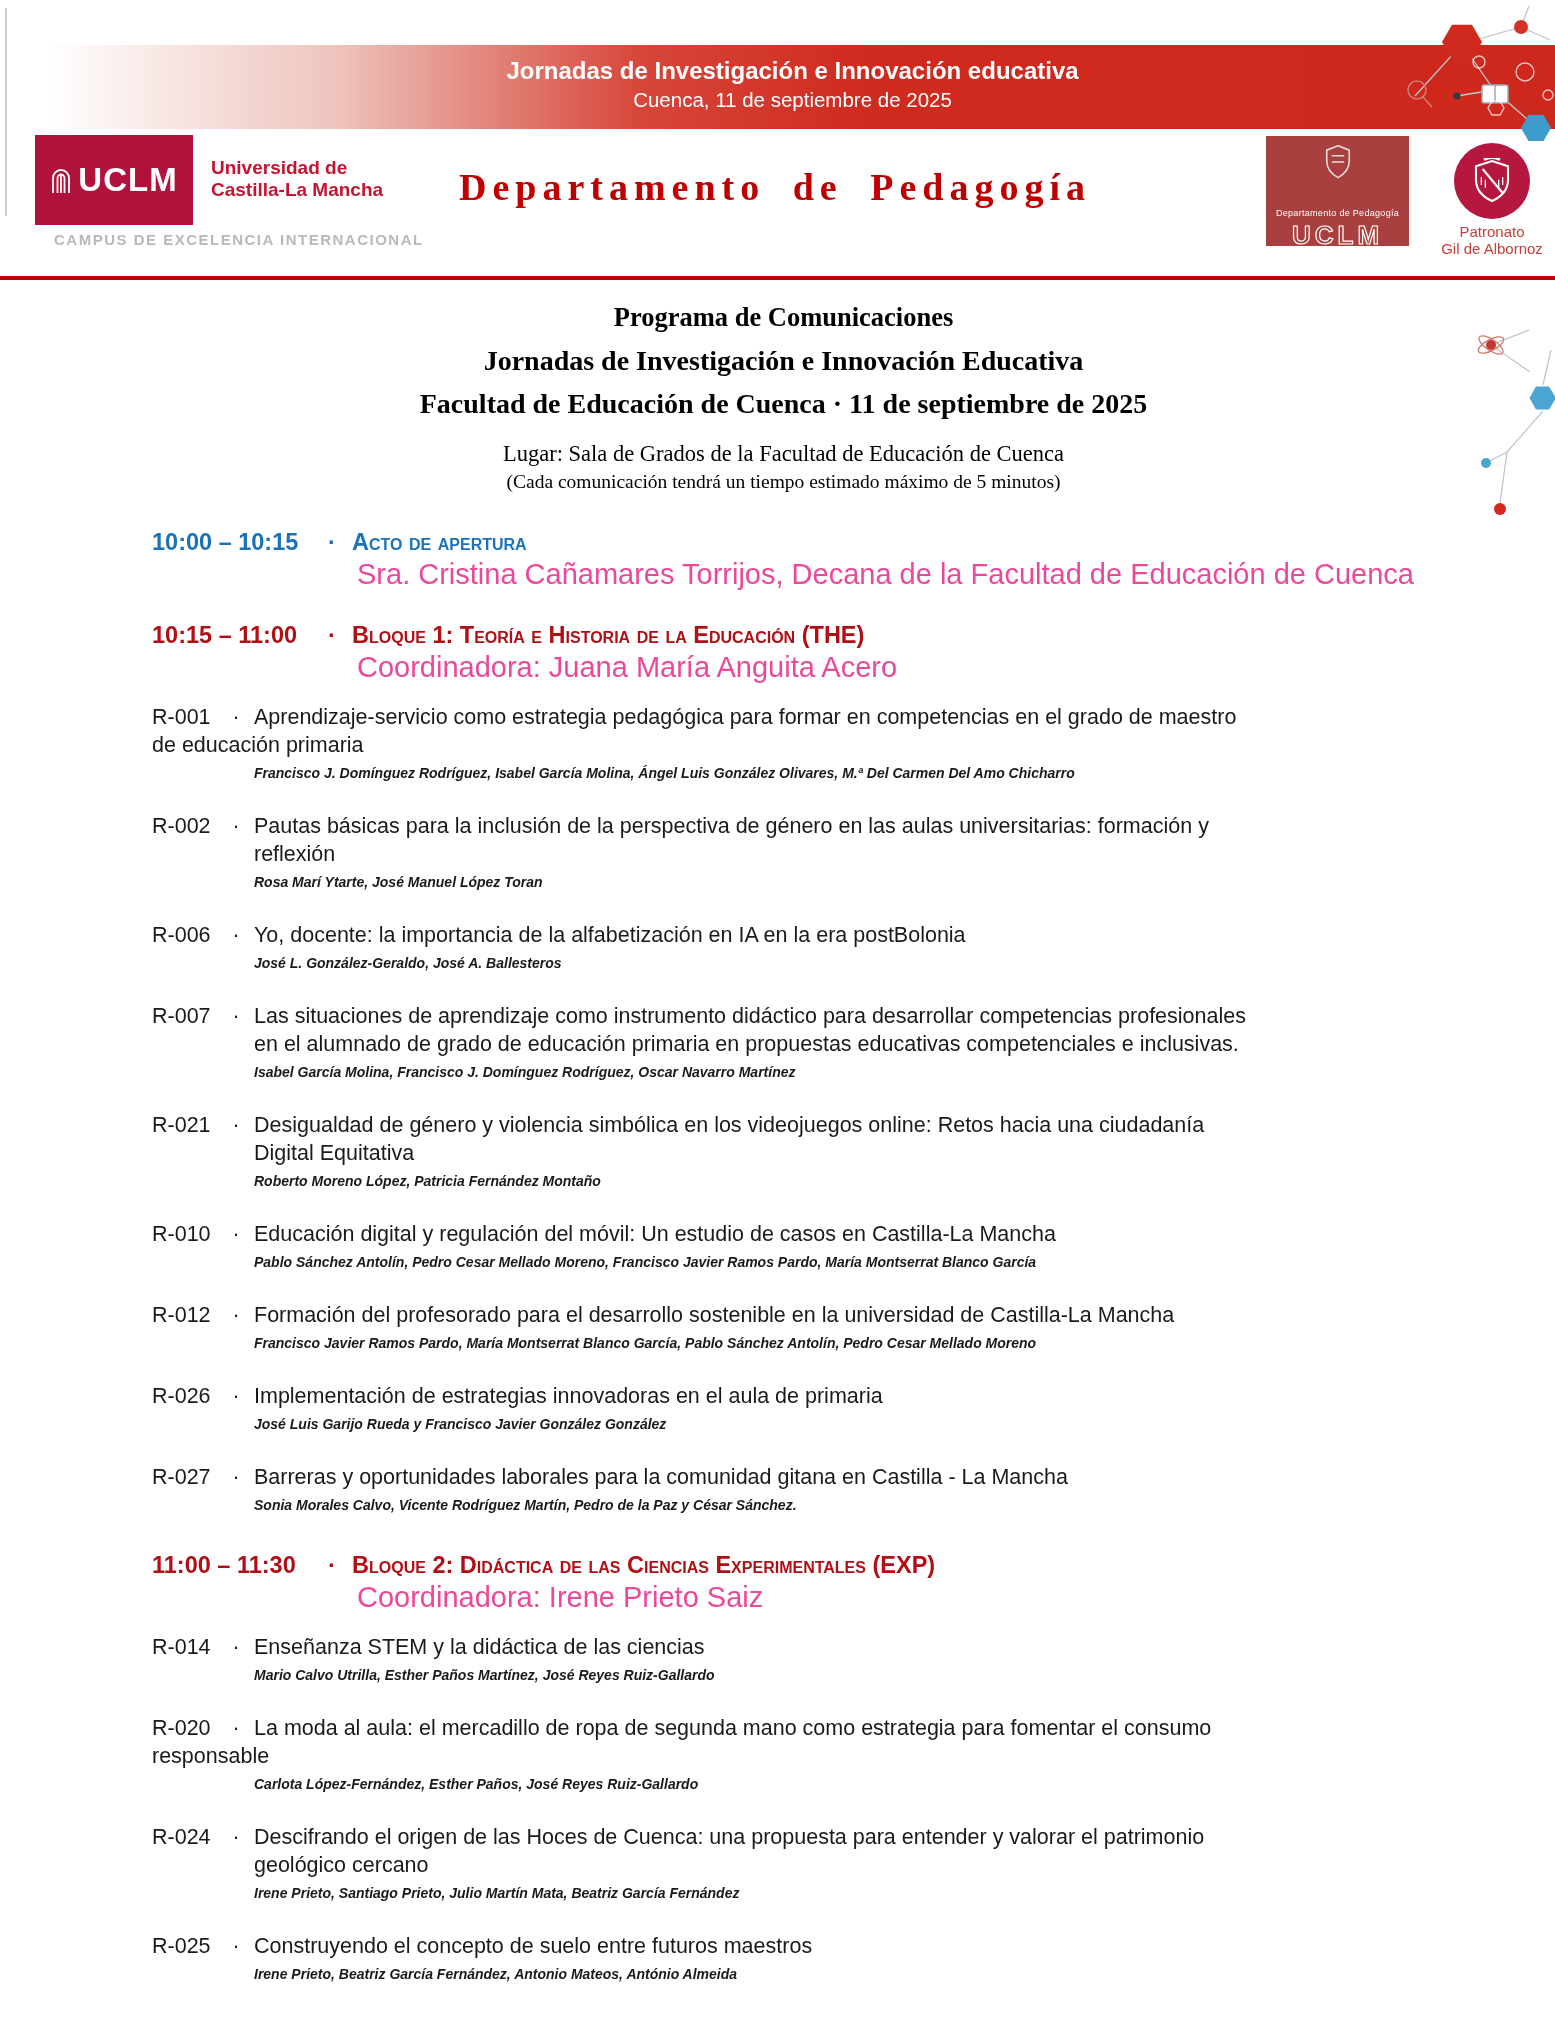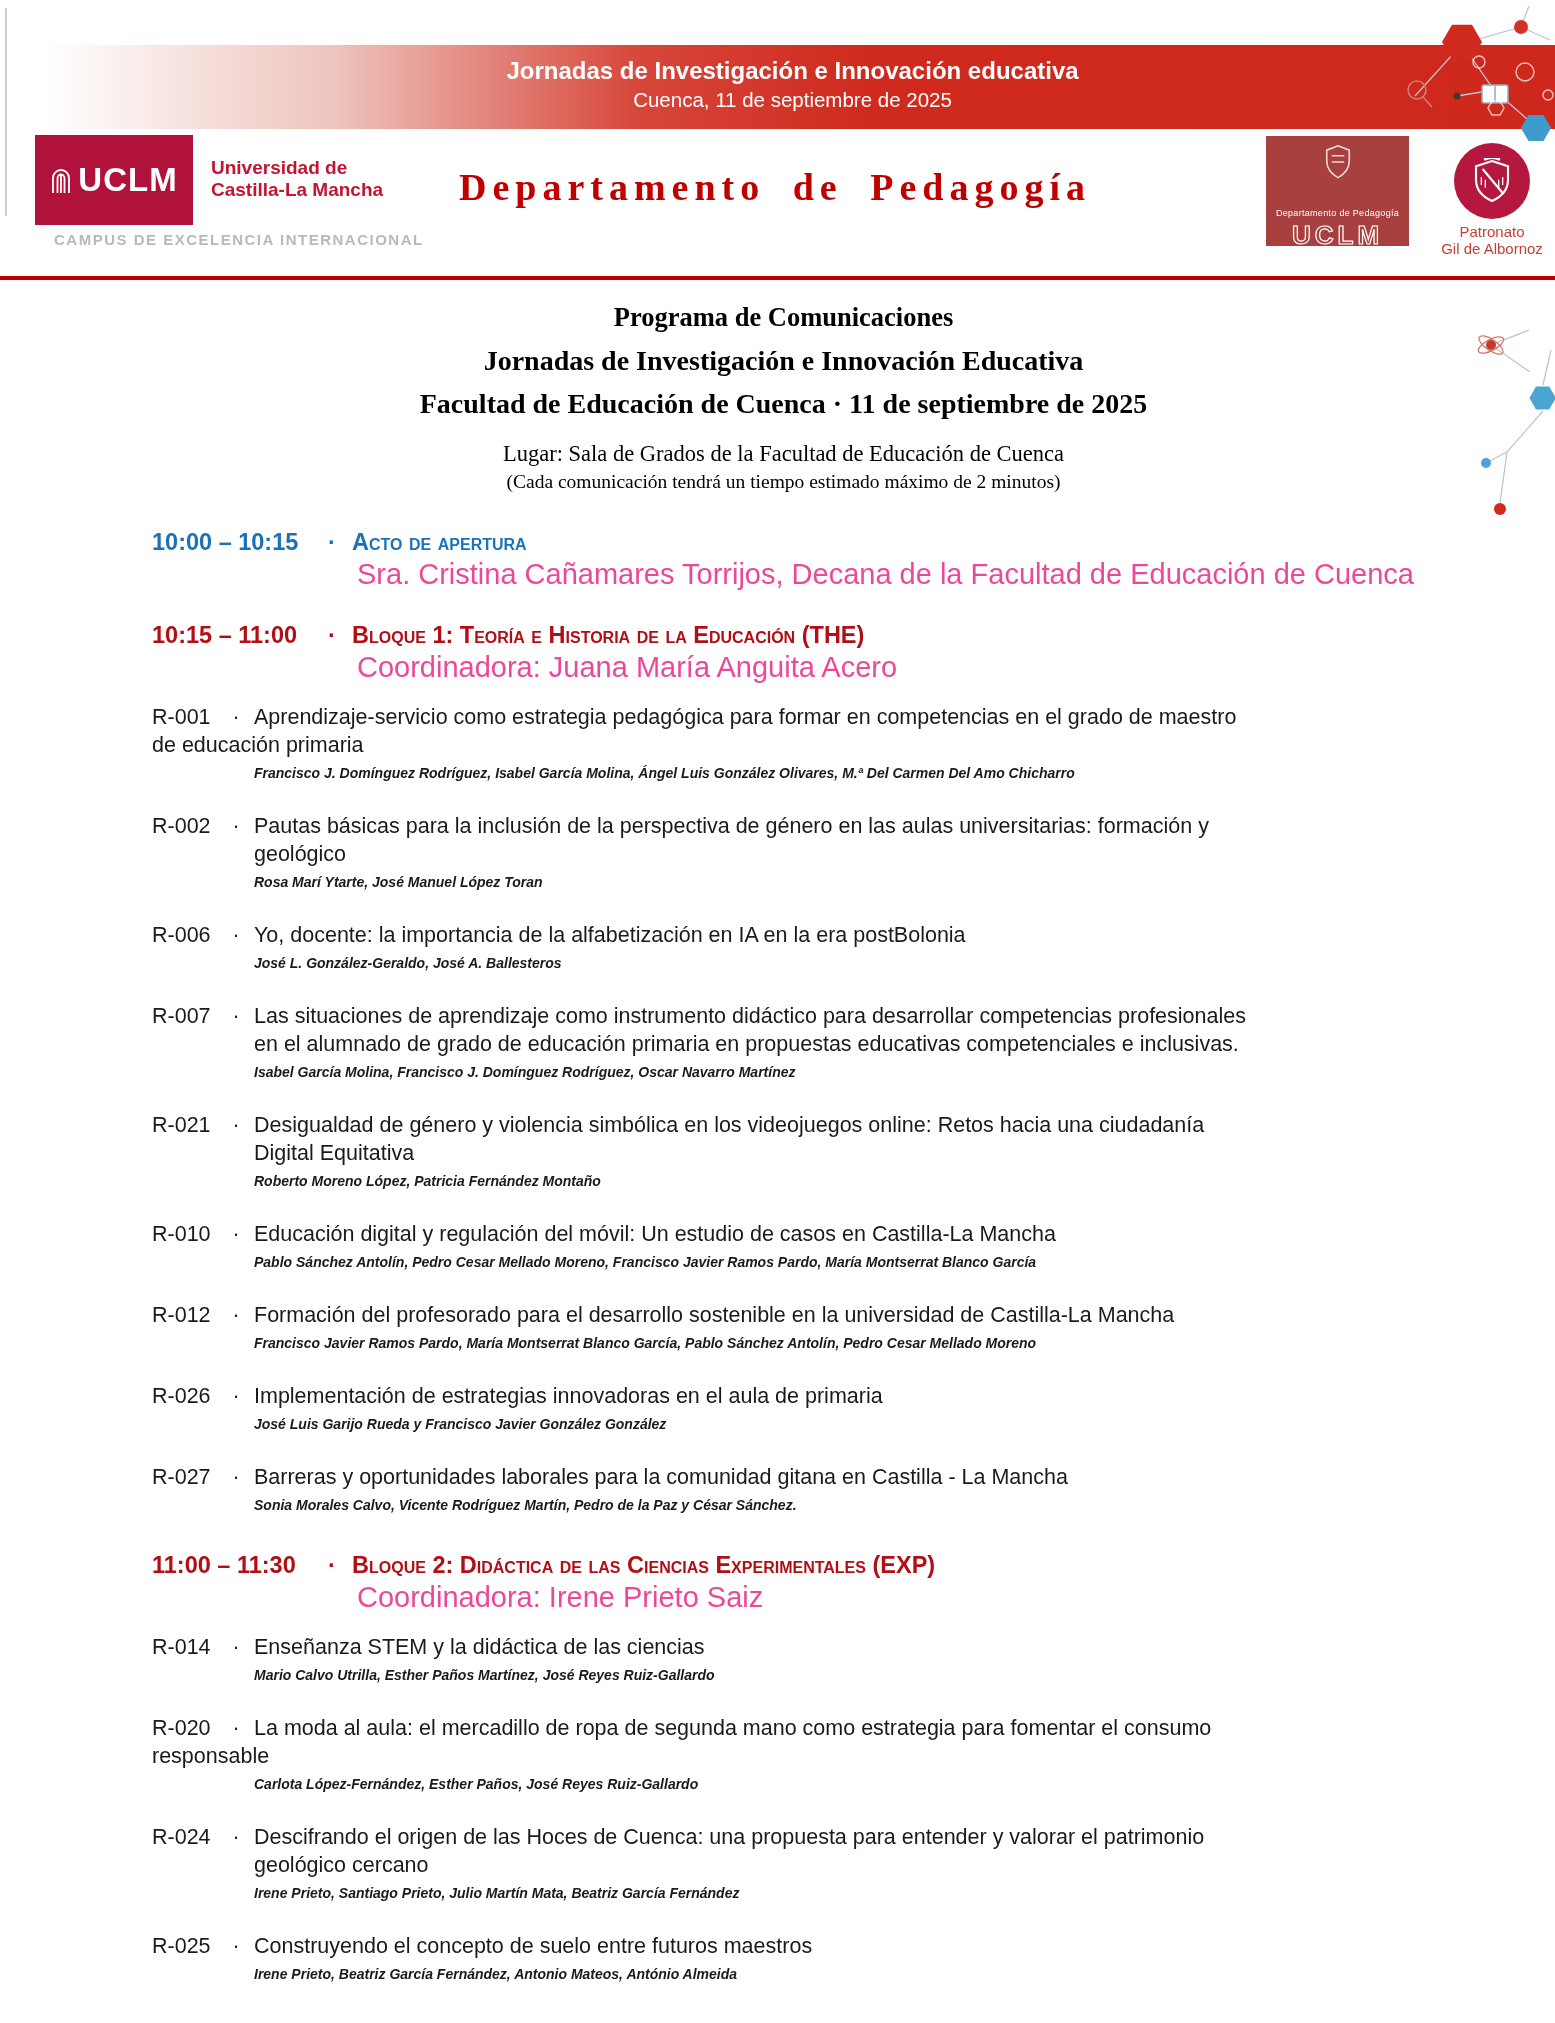--- a/index.html
+++ b/index.html
@@ -173,21 +173,21 @@
 
   <div class="red-rule"></div>
 
   <div class="main">
 
     <div class="intro">
       <div class="intro-l1">Programa de Comunicaciones</div>
       <div class="intro-l2">Jornadas de Investigación e Innovación Educativa</div>
       <div class="intro-l3">Facultad de Educación de Cuenca · 11 de septiembre de 2025</div>
       <div class="intro-venue">Lugar: Sala de Grados de la Facultad de Educación de Cuenca</div>
-      <div class="intro-note">(Cada comunicación tendrá un tiempo estimado máximo de 2 minutos)</div>
+      <div class="intro-note">(Cada comunicación tendrá un tiempo estimado máximo de 5 minutos)</div>
     </div>
 
     <div class="sched">
 
       <div class="sec">
         <div class="sec-head blue">
           <span class="sec-time">10:00 – 10:15</span><span class="sec-sep">·</span><span class="sec-title">Acto de apertura</span>
         </div>
         <div class="sec-sub">Sra. Cristina Cañamares Torrijos, Decana de la Facultad de Educación de Cuenca</div>
       </div>
@@ -207,21 +207,21 @@
           <div class="i-cont flush">de educación primaria</div>
           <div class="i-authors">Francisco J. Domínguez Rodríguez, Isabel García Molina, Ángel Luis González Olivares, M.ª Del Carmen Del Amo Chicharro</div>
         </div>
 
         <div class="item">
           <div class="item-row">
             <span class="i-code">R-002</span>
               <span class="i-sep">·</span>
               <span class="i-title">Pautas básicas para la inclusión de la perspectiva de género en las aulas universitarias: formación y</span>
           </div>
-          <div class="i-cont indent">geológico</div>
+          <div class="i-cont indent">reflexión</div>
           <div class="i-authors">Rosa Marí Ytarte, José Manuel López Toran</div>
         </div>
 
         <div class="item">
           <div class="item-row">
             <span class="i-code">R-006</span>
               <span class="i-sep">·</span>
               <span class="i-title">Yo, docente: la importancia de la alfabetización en IA en la era postBolonia</span>
           </div>
           <div class="i-authors">José L. González-Geraldo, José A. Ballesteros</div>

